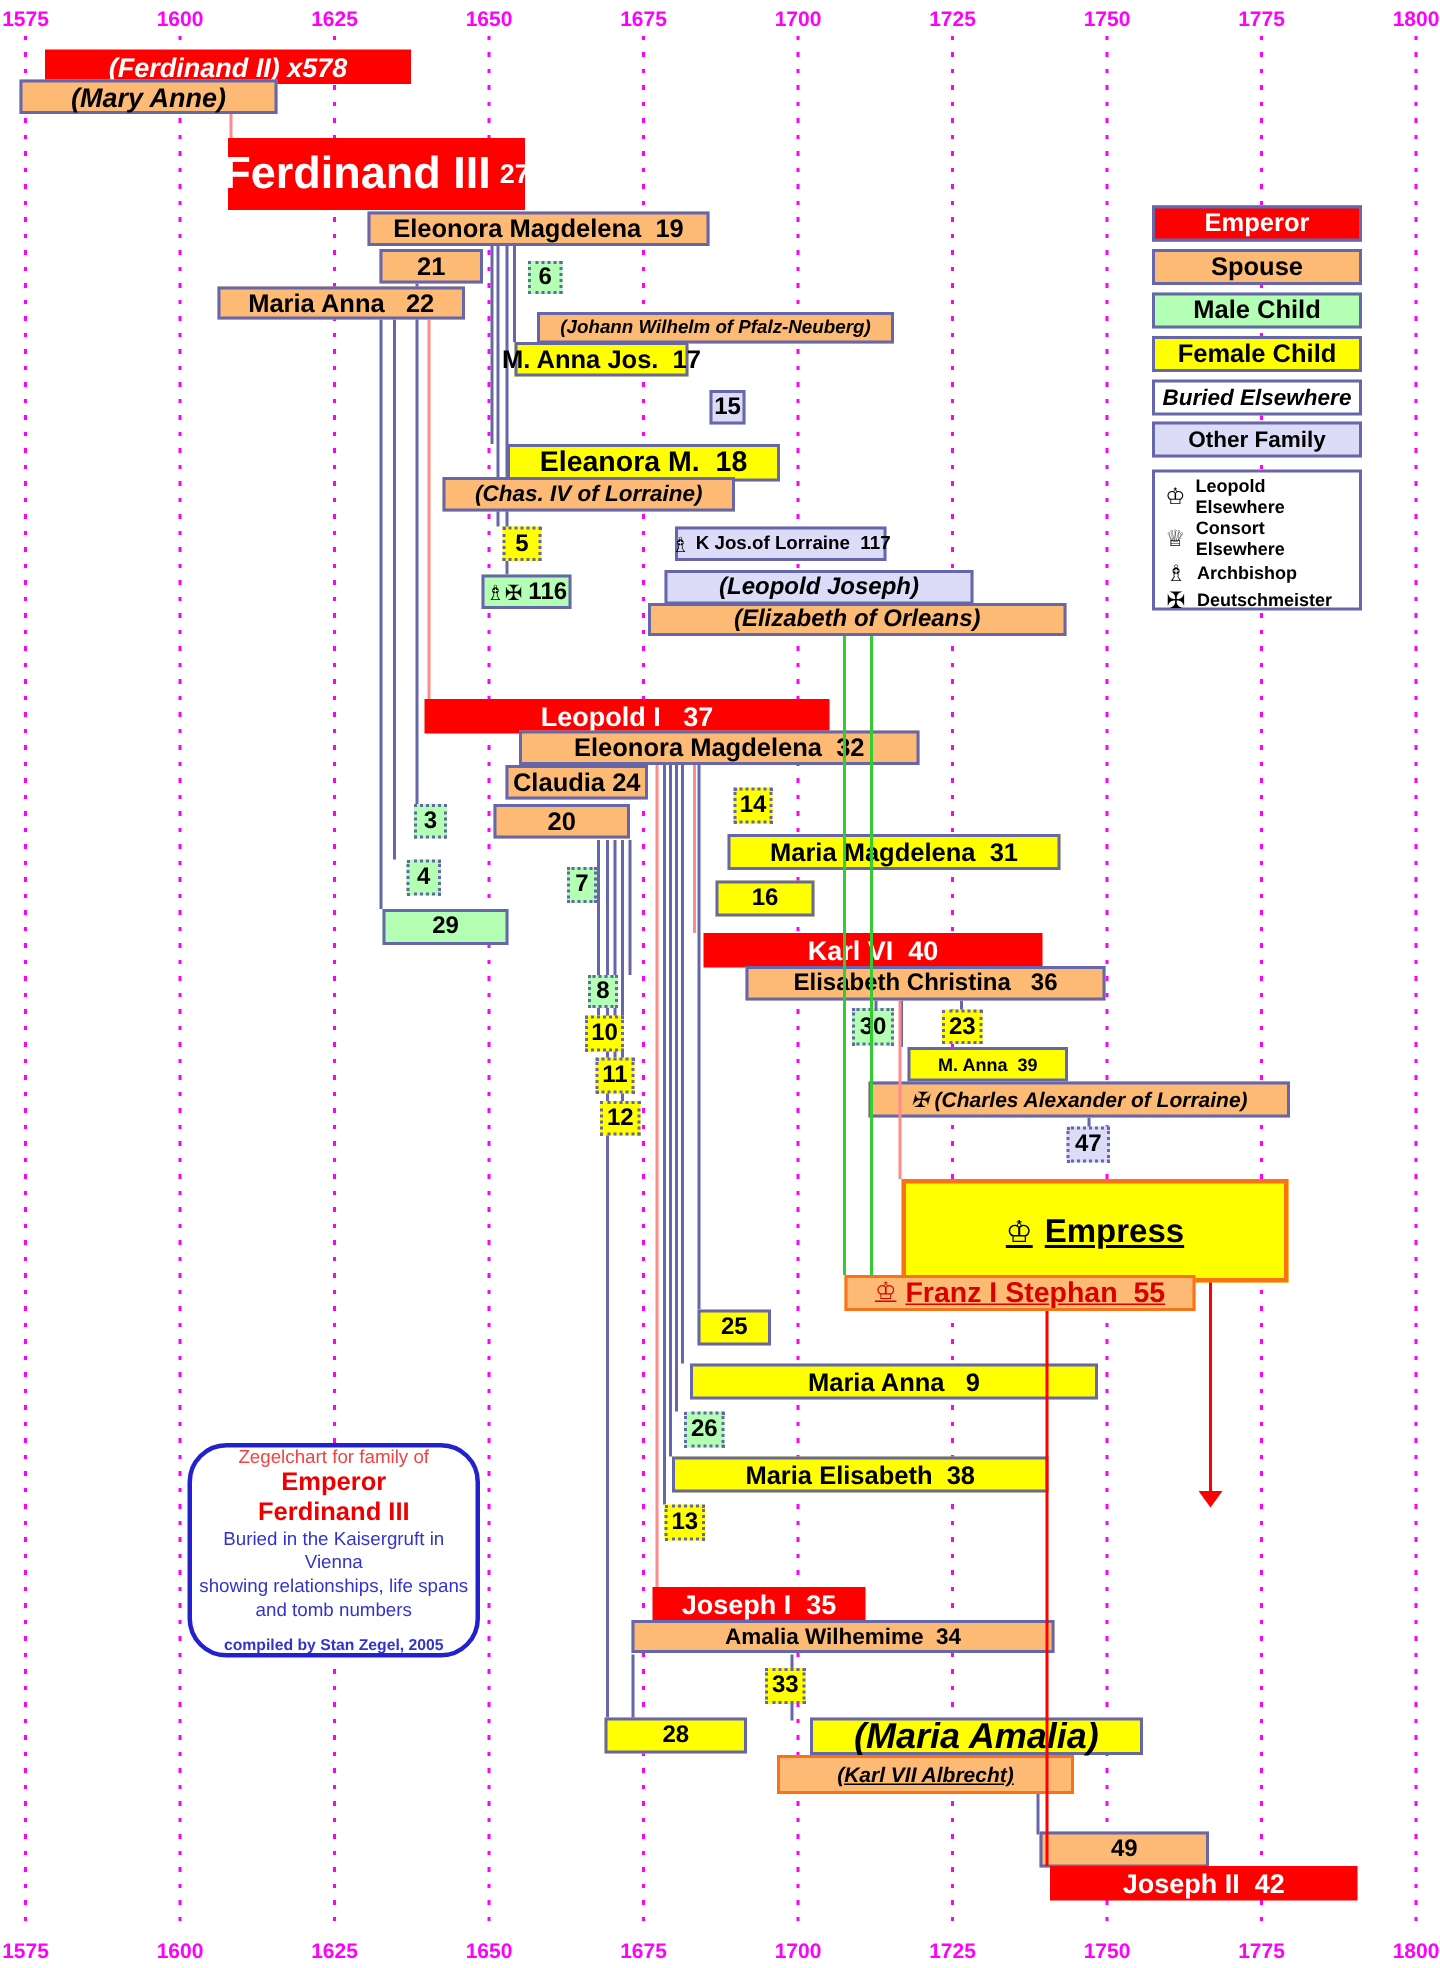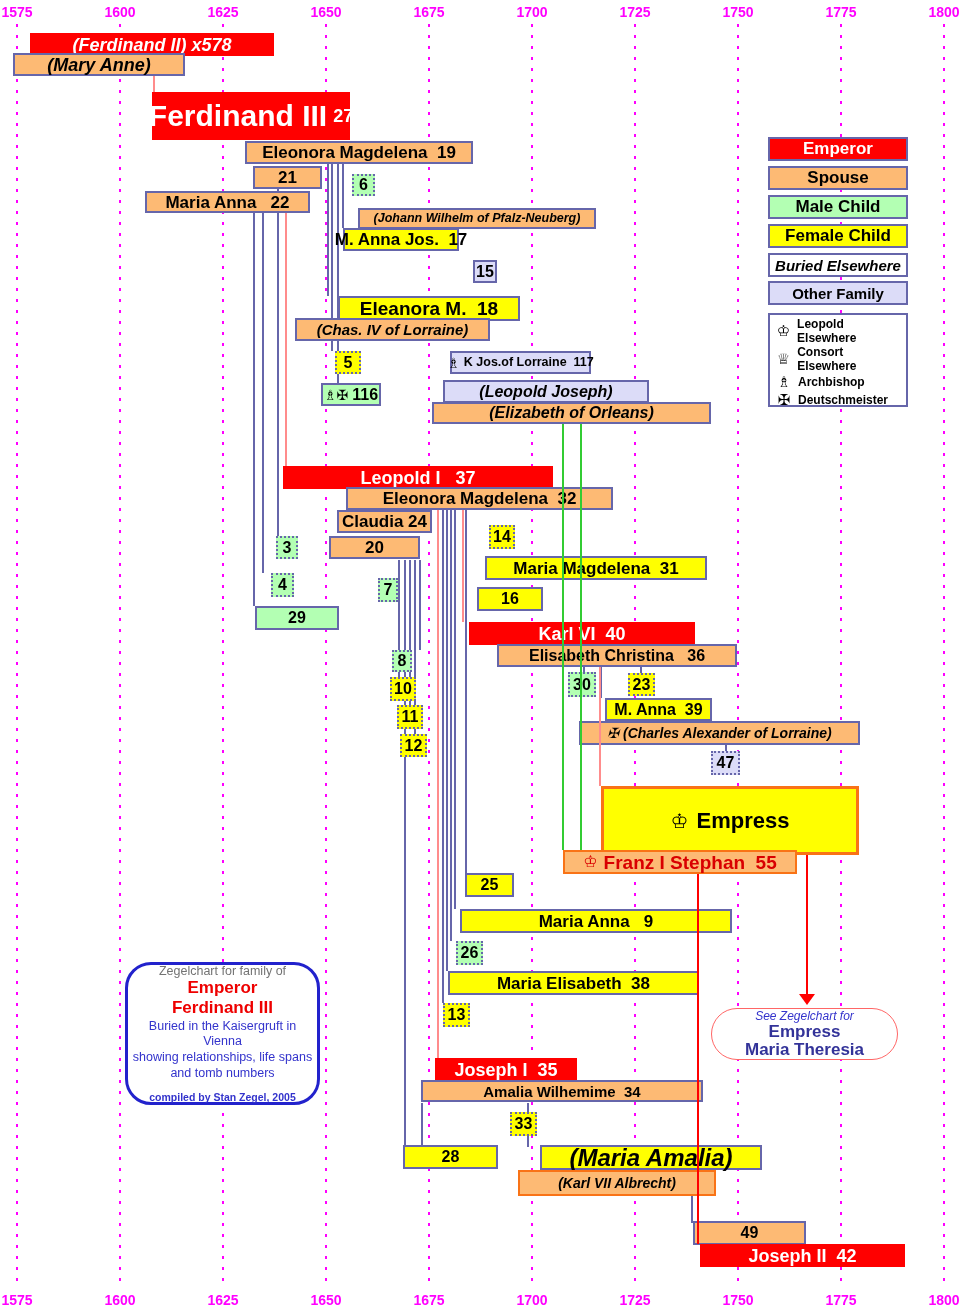--- a/index.html
+++ b/index.html
@@ -22,21 +22,21 @@
     display:flex;align-items:center;justify-content:center;
     font-weight:bold;color:#000;white-space:pre;z-index:10;font-size:17px;line-height:1;
   }
   .emperor{background:#ff0000;border:none;color:#fff;}
   .spouse{background:#fdba74;}
   .male{background:#b3ffb3;}
   .female{background:#ffff00;}
   .buried{background:#ffffff;font-style:italic;}
   .other{background:#dcdcf8;}
   .dashed{border:2px dotted #6666aa;}
-  .redborder{border:2px solid #f97316;}
+  .redborder{border:2px solid #f97316;text-decoration:underline;}
   .ital{font-style:italic;}
   .sm{font-size:16px;}
   .crown{font-weight:normal;}
   
   #ferd3{font-size:30px;}
   #ferd3 .tombnum{font-size:18px;margin-left:6px;}
   #mt-box{flex-direction:column;justify-content:center;gap:4px;border-width:3px;}
   #mt-box .l1{font-size:22px;}
   #mt-box .l1 .crown{font-size:20px;margin-right:8px;}
   #mt-box .l2{font-size:28px;}
@@ -50,21 +50,21 @@
       font-weight:bold;font-size:17px;z-index:10;}
   #symbox{position:absolute;left:768px;top:313px;width:140px;height:94px;background:#fff;
       border:2px solid #6666aa;box-sizing:border-box;z-index:10;
       display:flex;flex-direction:column;justify-content:space-evenly;padding:2px 6px;}
   .symrow{display:flex;align-items:center;gap:6px;font-size:12px;font-weight:bold;color:#000;}
   .symrow .glyph{font-size:15px;width:16px;text-align:center;font-weight:normal;}
   
   #infobox{position:absolute;left:125px;top:962px;width:195px;height:143px;box-sizing:border-box;
       border:3px solid #2222cc;border-radius:26px;background:#fff;z-index:10;
       display:flex;flex-direction:column;align-items:center;justify-content:center;text-align:center;}
-  #infobox .b1{color:#737373;font-size:12.5px;}
+  #infobox .b1{color:#ef4444;font-size:12.5px;}
   #infobox .r{color:#ee0000;font-size:17px;font-weight:bold;line-height:1.2;}
   #infobox .b2{color:#3333cc;font-size:12.5px;line-height:1.25;}
   #infobox .cr{color:#3333cc;font-size:10.5px;font-weight:bold;margin-top:10px;}
   
   #seealso{position:absolute;left:711px;top:1008px;width:187px;height:52px;box-sizing:border-box;
       border:1.5px solid #ff6666;border-radius:26px;background:#fff;z-index:10;
       display:flex;flex-direction:column;align-items:center;justify-content:center;}
   #seealso .s1{color:#3333cc;font-size:12px;font-style:italic;}
   #seealso .s2{color:#333399;font-size:17px;font-weight:bold;line-height:1.05;}
   .arrowhead{position:absolute;left:799px;top:994px;width:0;height:0;z-index:31;
@@ -176,21 +176,21 @@
   <div class="box male dashed sm" style="left:378px;top:578px;width:20px;height:24px">7</div>
   <div class="box female sm" style="left:477px;top:587px;width:66px;height:24px">16</div>
   <div class="box male sm" style="left:255px;top:606px;width:84px;height:24px">29</div>
 
   <div class="box emperor" style="left:469px;top:622px;width:226px;height:23px;font-size:18px">Karl VI  40</div>
   <div class="box spouse" style="left:497px;top:644px;width:240px;height:23px;font-size:16px">Elisabeth Christina   36</div>
   <div class="box male dashed sm" style="left:392px;top:650px;width:20px;height:22px">8</div>
   <div class="box male dashed sm" style="left:568px;top:672px;width:28px;height:25px">30</div>
   <div class="box female dashed sm" style="left:628px;top:673px;width:27px;height:23px">23</div>
   <div class="box female dashed sm" style="left:390px;top:677px;width:26px;height:24px">10</div>
-  <div class="box female" style="left:605px;top:698px;width:107px;height:23px;font-size:16px">M. Anna  39</div>
+  <div class="box female" style="left:605px;top:698px;width:107px;height:23px;font-size:12px">M. Anna  39</div>
   <div class="box female dashed sm" style="left:397px;top:705px;width:26px;height:24px">11</div>
   <div class="box spouse ital" style="left:579px;top:721px;width:281px;height:24px;font-size:14px">
     <span class="icon-pre">✠</span><span>(Charles Alexander of Lorraine)</span>
   </div>
   <div class="box female dashed sm" style="left:400px;top:734px;width:27px;height:23px">12</div>
   <div class="box other dashed sm" style="left:711px;top:751px;width:29px;height:24px">47</div>
 
   <div class="box female redborder" id="mt-box" style="left:601px;top:786px;width:258px;height:69px">
     <span class="l1"><span class="crown">♔</span><span>Empress</span></span>
   </div>
@@ -249,19 +249,14 @@
   <div id="infobox">
     <div class="b1">Zegelchart for family of</div>
     <div class="r">Emperor</div>
     <div class="r">Ferdinand III</div>
     <div class="b2">Buried in the Kaisergruft in Vienna</div>
     <div class="b2">showing relationships, life spans</div>
     <div class="b2">and tomb numbers</div>
     <div class="cr">compiled by Stan Zegel, 2005</div>
   </div>
 
-  <div id="seealso">
-    <div class="s1">See Zegelchart for</div>
-    <div class="s2">Empress</div>
-    <div class="s2">Maria Theresia</div>
-  </div>
 
 </div>
 
 </body></html>

